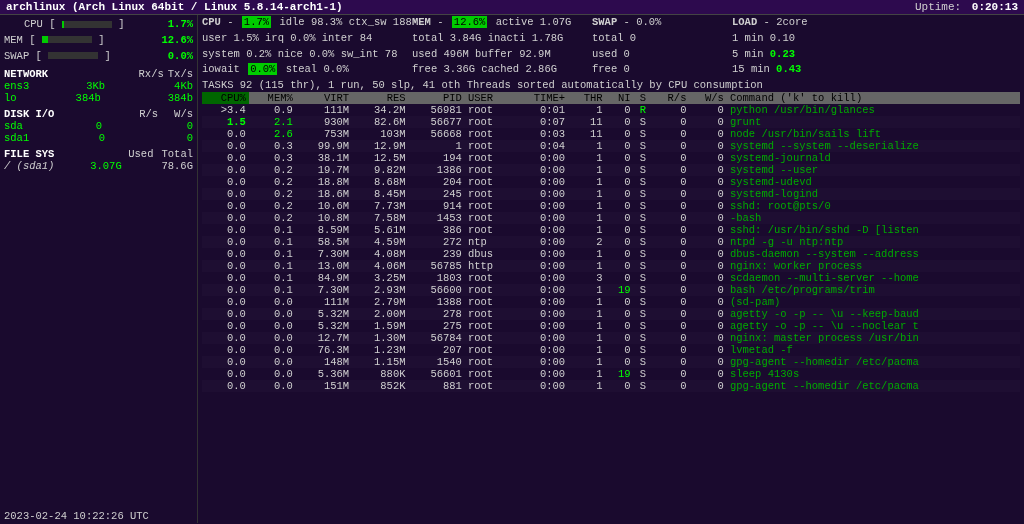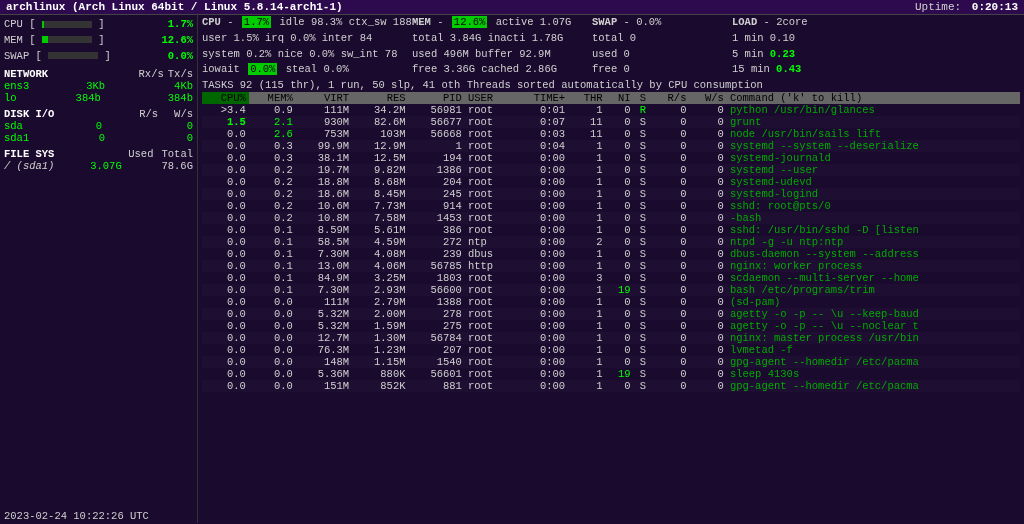--- a/index.html
+++ b/index.html
@@ -25,21 +25,21 @@
     <span>
       <span style="color:#d0d0d0;">Uptime:</span>
       <span style="color:#ffffff; font-weight:bold; margin-left:4px;">0:20:13</span>
     </span>
   </div>
 
   <div style="display:flex; height:calc(100% - 16px);">
 
     <div style="width:198px; min-width:198px; padding:2px 4px; border-right:1px solid #333; font-size:10.5px;">
 
-      <div style="line-height:1.5;">
+      <div style="line-height:1.5;margin-left:20px;">
         <span style="color:#d0d0d0;">CPU [</span>
         <span style="display:inline-block; background:#333; width:50px; height:7px; vertical-align:middle; position:relative;">
           <span style="display:inline-block; background:#00cc00; width:5%; height:7px; position:absolute; left:0; top:0;"></span>
         </span>
         <span style="color:#d0d0d0;">]</span>
         <span style="color:#00ff00; font-weight:bold; float:right;">1.7%</span>
       </div>
 
       <div style="line-height:1.5;">
         <span style="color:#d0d0d0;">MEM [</span>

